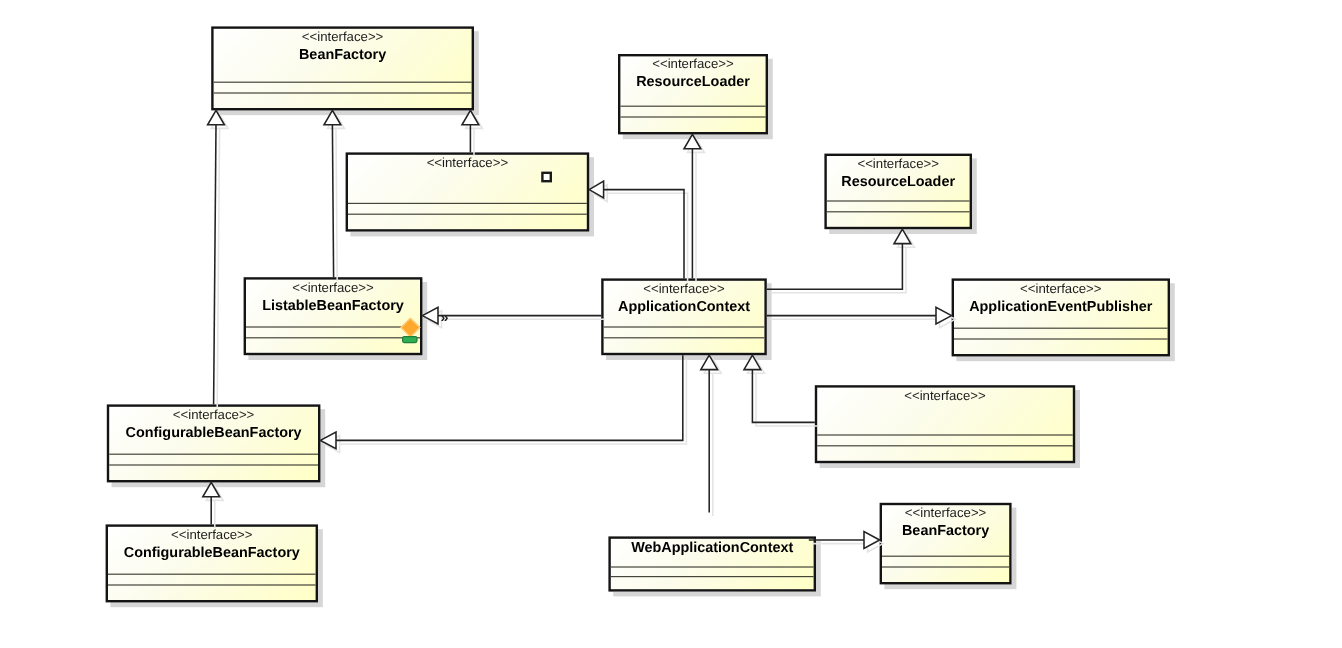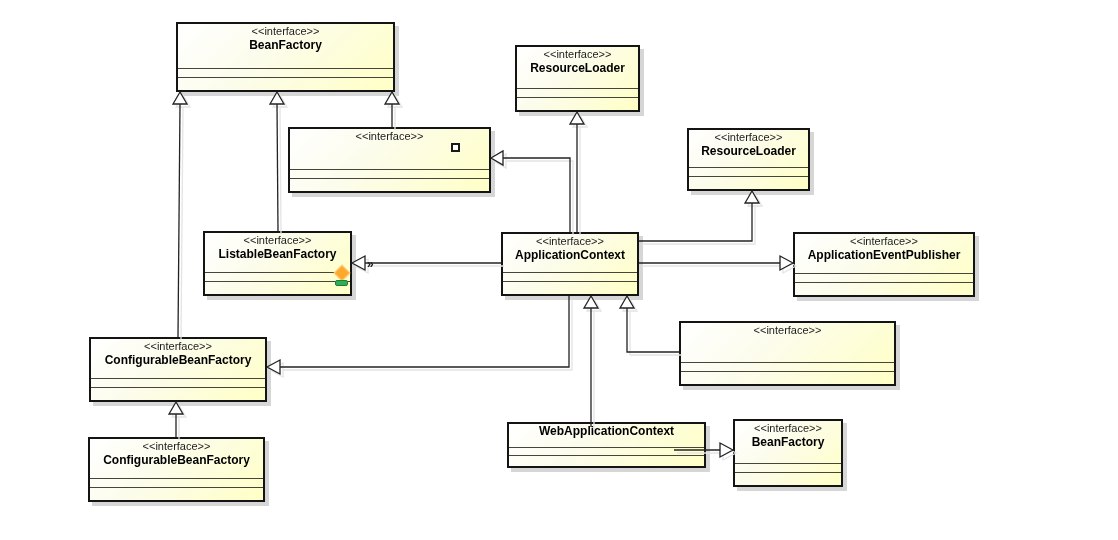--- a/index.html
+++ b/index.html
@@ -126,21 +126,21 @@
 
   <div class="node" style="left:88px;top:437px;width:177px;height:65px">
     <div class="title">
       <span class="stereo">&lt;&lt;interface&gt;&gt;</span>
       <span class="cname">ConfigurableBeanFactory</span>
     </div>
     <div class="comp attrs"></div>
     <div class="comp ops"></div>
   </div>
 
-  <div class="node slim" style="left:507px;top:422px;width:199px;height:46px">
+  <div class="node slim" style="left:507px;top:447px;width:173px;height:46px">
     <div class="title">
 
       <span class="cname">WebApplicationContext</span>
     </div>
     <div class="comp attrs"></div>
     <div class="comp ops"></div>
   </div>
 
   <div class="node" style="left:733px;top:419px;width:110px;height:68px">
     <div class="title">

